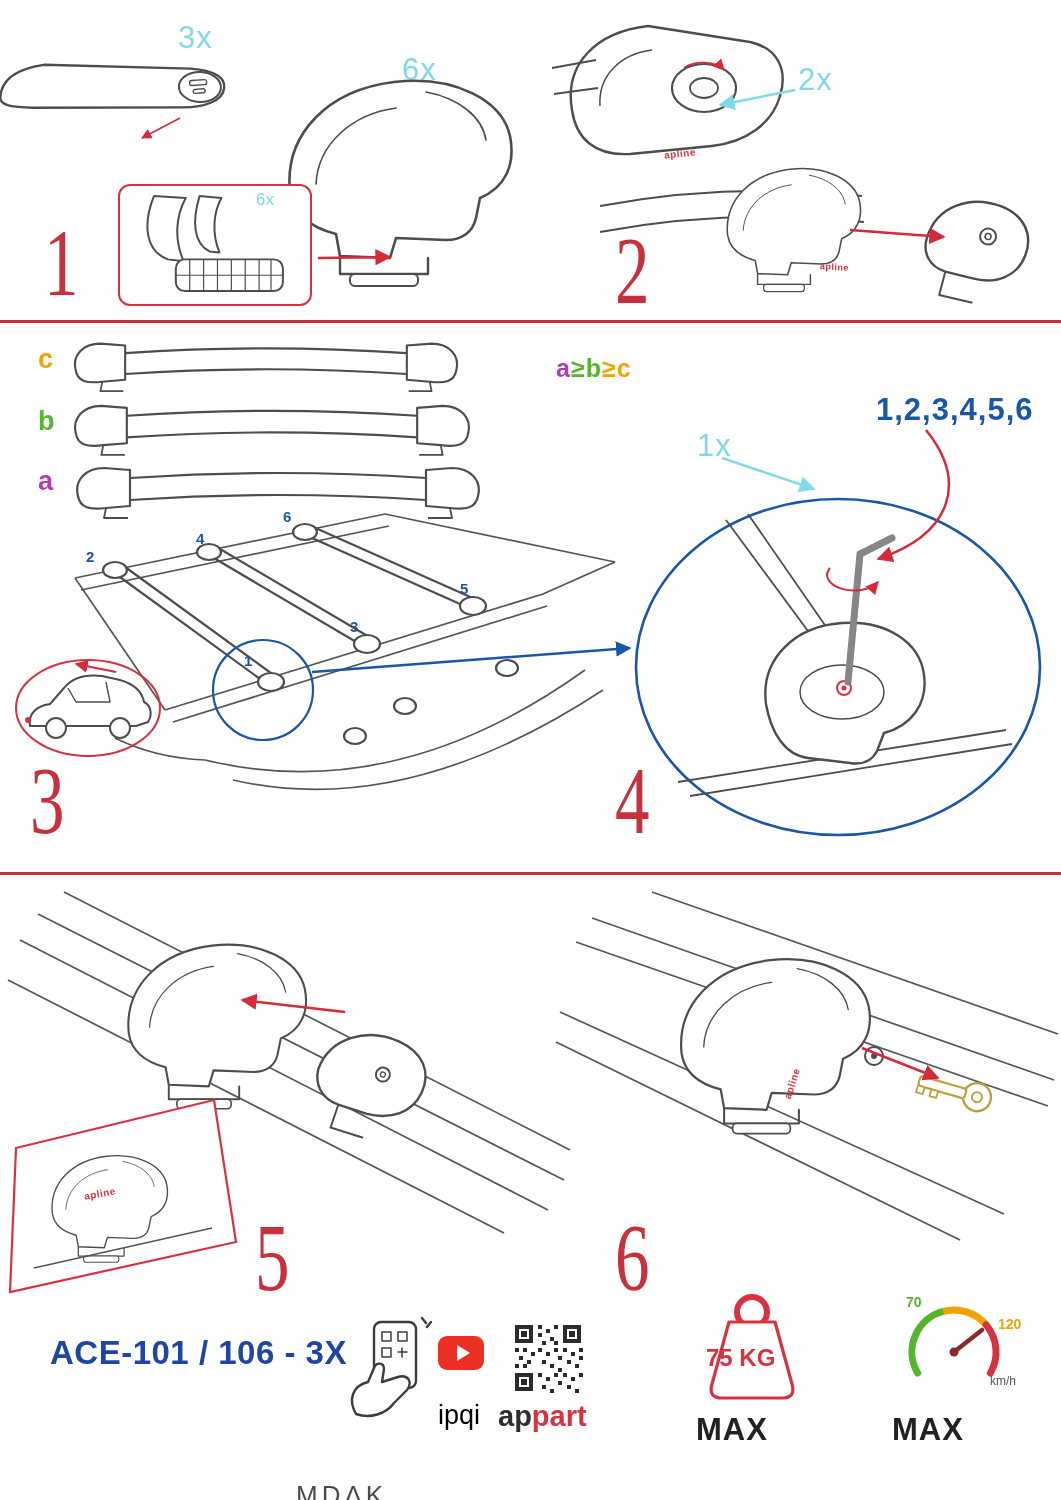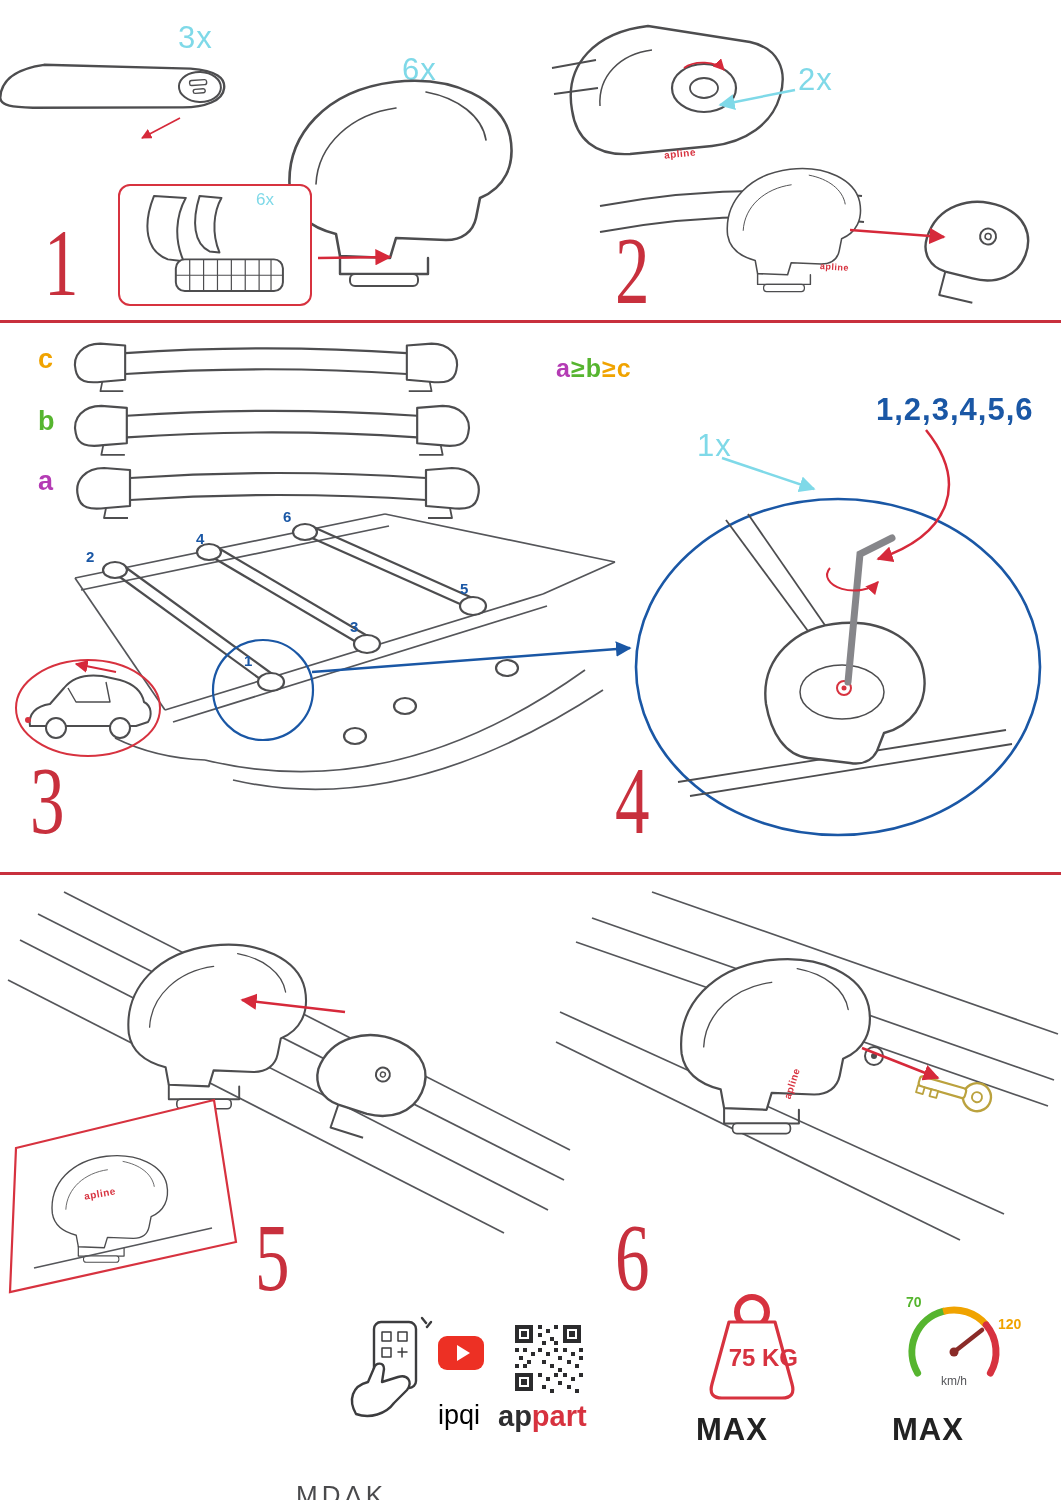--- a/index.html
+++ b/index.html
@@ -16,24 +16,24 @@
   .c-a{color:#b43bb4}.c-b{color:#56b52f}.c-c{color:#f0a300}
   .rule{font-size:25px;font-weight:bold;letter-spacing:1px}
   .divider{position:absolute;left:0;width:1061px;height:3px;background:#c8303d}
   .brand-small{font-size:10px;font-weight:bold;color:#d7323f;letter-spacing:.5px;white-space:nowrap}
   .model{font-size:33px;font-weight:bold;color:#2047a0;letter-spacing:.5px;white-space:nowrap}
   .bfoot{font-size:31px;font-weight:bold;letter-spacing:-.5px;color:#2e2e30;white-space:nowrap}
   .red-t{color:#d7323f}
   .mdak{font-size:26px;color:#4a4a4c;letter-spacing:4px}
   .ipqi{font-size:27px;color:#000000}
   .apline-f{font-size:29px;font-weight:bold;color:#2e2e30;white-space:nowrap}
-  .kg{font-size:24px;font-weight:600;color:#d7323f;text-align:right}
+  .kg{font-size:24px;font-weight:600;color:#d7323f;text-align:left}
   .max{font-size:31px;font-weight:bold;color:#222;letter-spacing:1px}
   .gauge-lab{font-size:14px;font-weight:bold}
-  .unit{font-size:12px;color:#55565a;text-align:center}
+  .unit{font-size:12px;color:#55565a;text-align:right}
   svg{display:block;overflow:visible}
 </style>
 </head>
 <body>
 
 <div class="page">
 
   <svg width="0" height="0" class="abs">
     <defs>
       <marker id="aR" viewBox="0 0 10 10" refX="9" refY="5" markerWidth="6.5" markerHeight="6.5" orient="auto">
@@ -262,20 +262,21 @@
     <g transform="translate(396,206) rotate(16)" stroke="#bba23e" fill="#fff" stroke-linejoin="round">
       <circle cx="26" cy="0" r="14" stroke-width="2.4"></circle>
       <circle cx="26" cy="0" r="5" stroke-width="2"></circle>
       <rect x="-34" y="-5" width="48" height="10" rx="3" stroke-width="2.2"></rect>
       <rect x="-34" y="5" width="7" height="7" stroke-width="1.8"></rect>
       <rect x="-20" y="5" width="7" height="7" stroke-width="1.8"></rect>
     </g>
   </svg>
   <span class="abs brand-small" style="left:776px;top:1078px;transform:rotate(-72deg)">apline</span>
 
+  <span class="abs model" style="left:50px;top:1334px">ACE-101 / 106 - 3X</span>
 
   <svg class="abs" style="left:336px;top:1316px" width="100" height="104" viewBox="0 0 100 104">
     <g stroke="#3c3c3e" stroke-width="2.4" fill="#fff" stroke-linejoin="round" stroke-linecap="round">
       <rect x="38" y="6" width="42" height="66" rx="7"></rect>
       <g stroke-width="1.5">
         <rect x="46" y="16" width="9" height="9"></rect>
           <rect x="62" y="16" width="9" height="9"></rect>
           <rect x="46" y="32" width="9" height="9"></rect>
         <path d="M62,36 h9 M66,32 v9"></path>
       </g>

